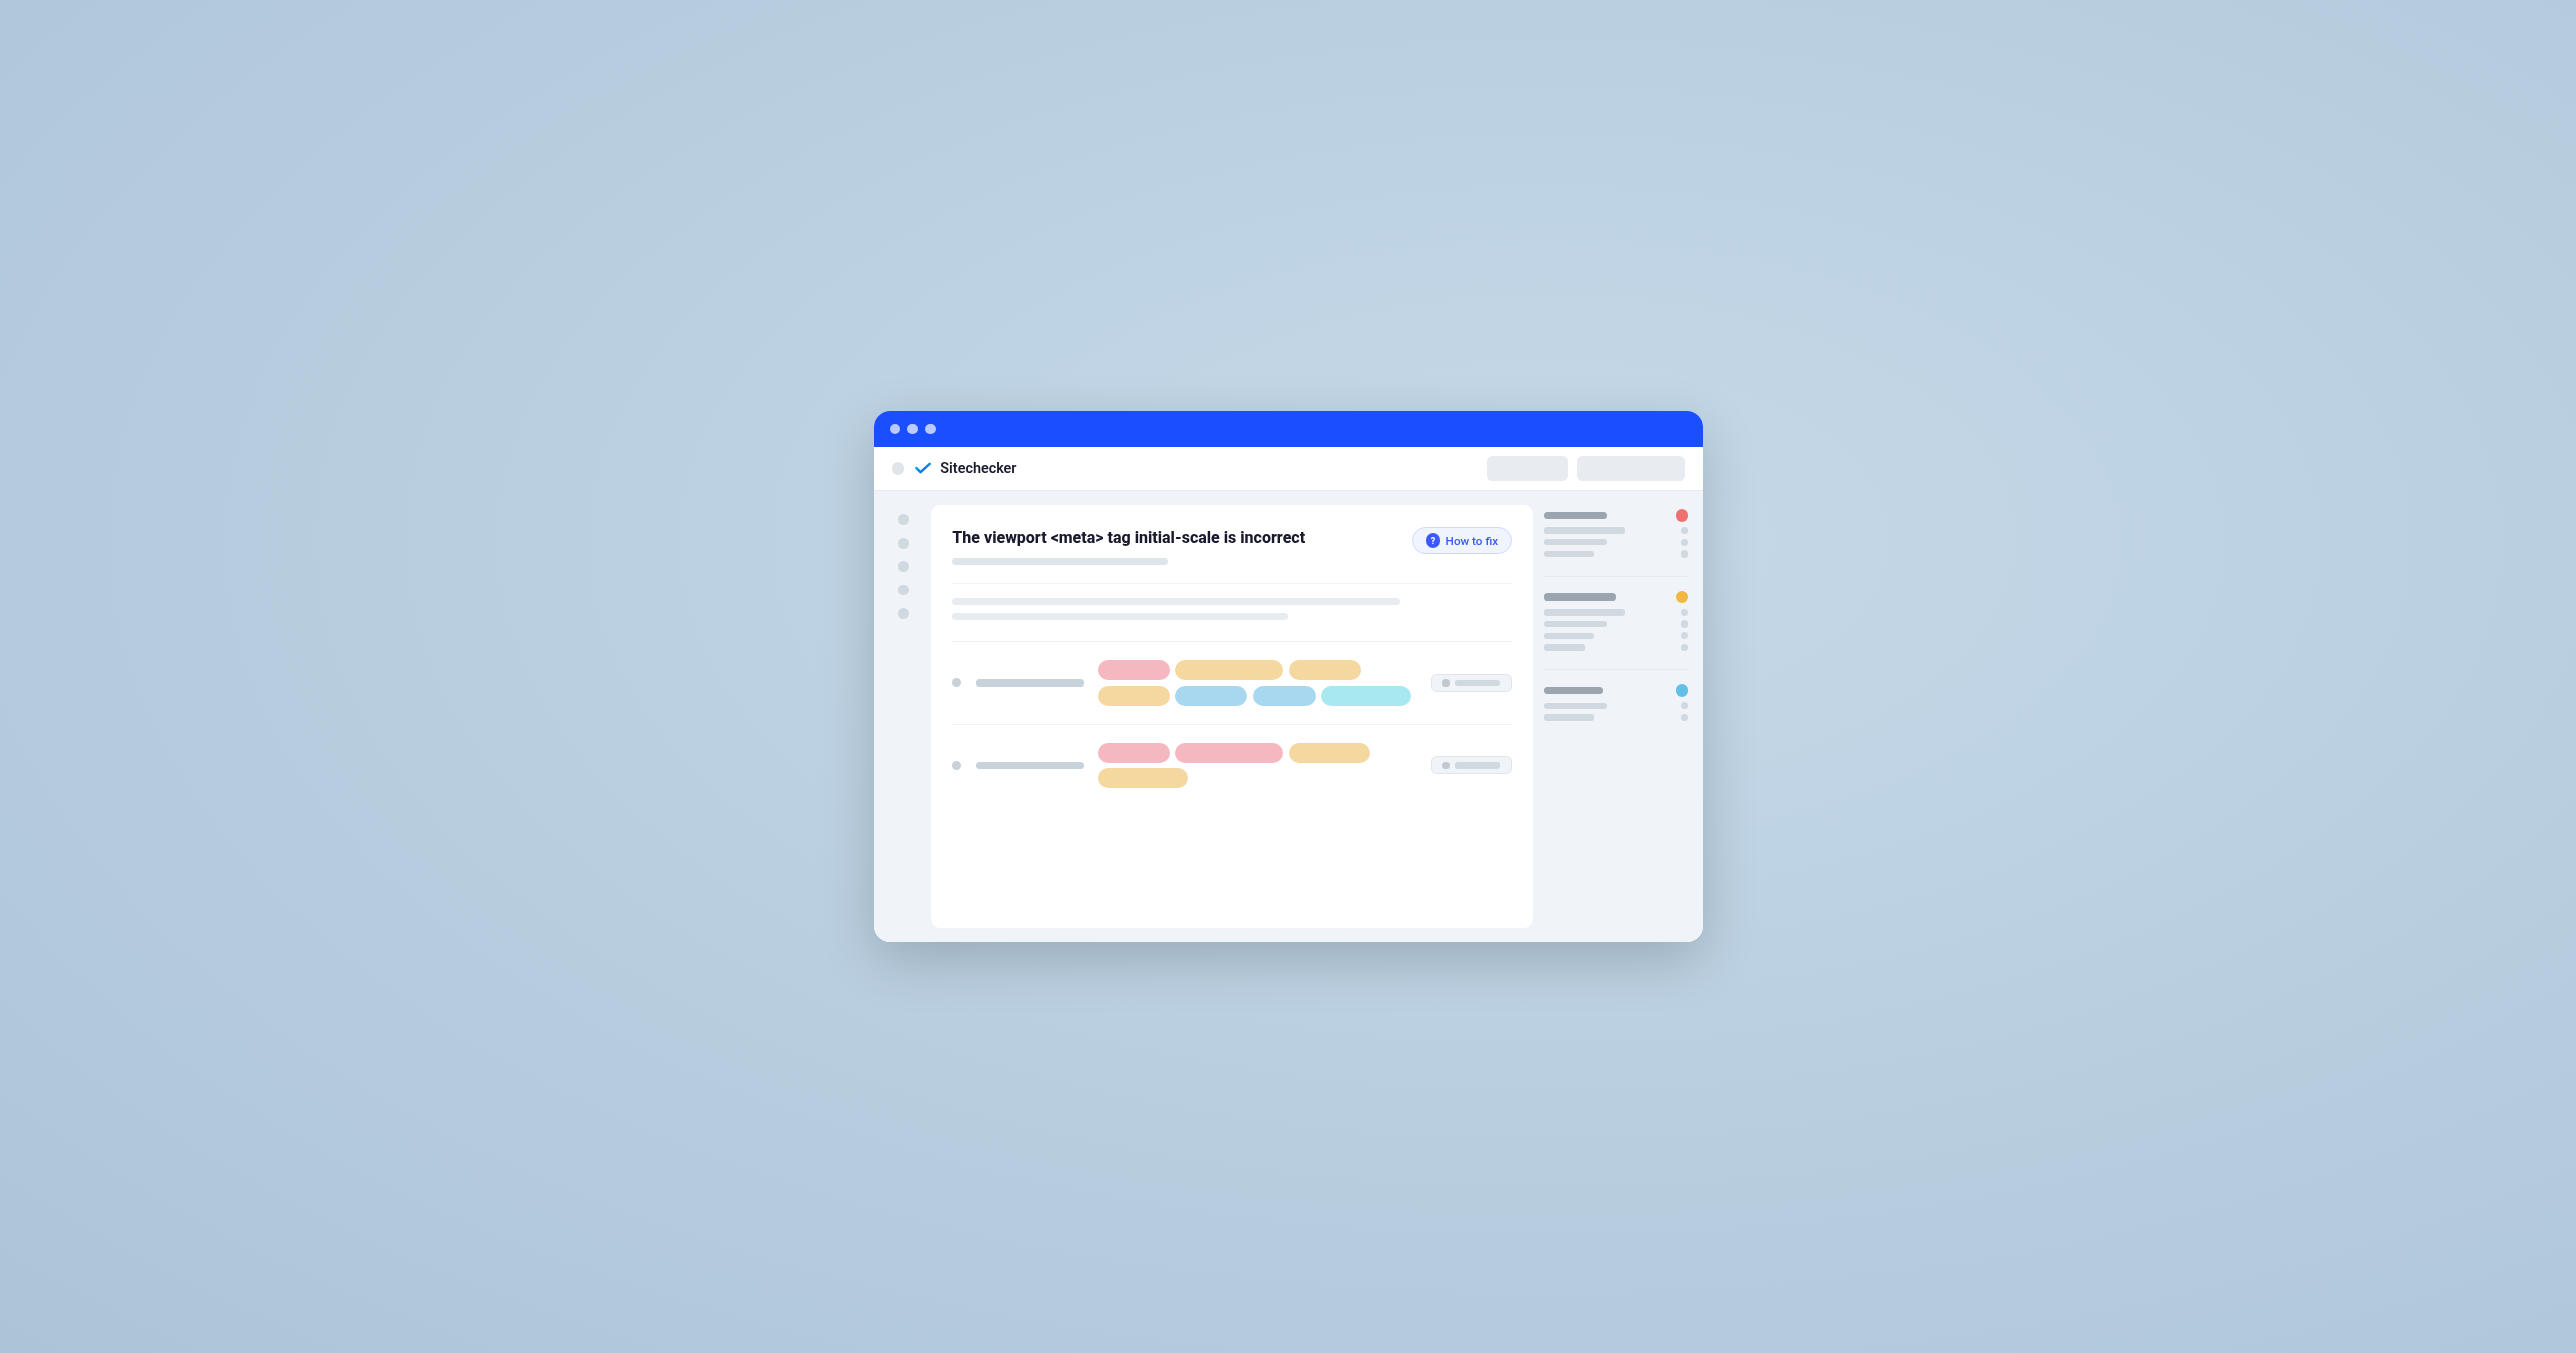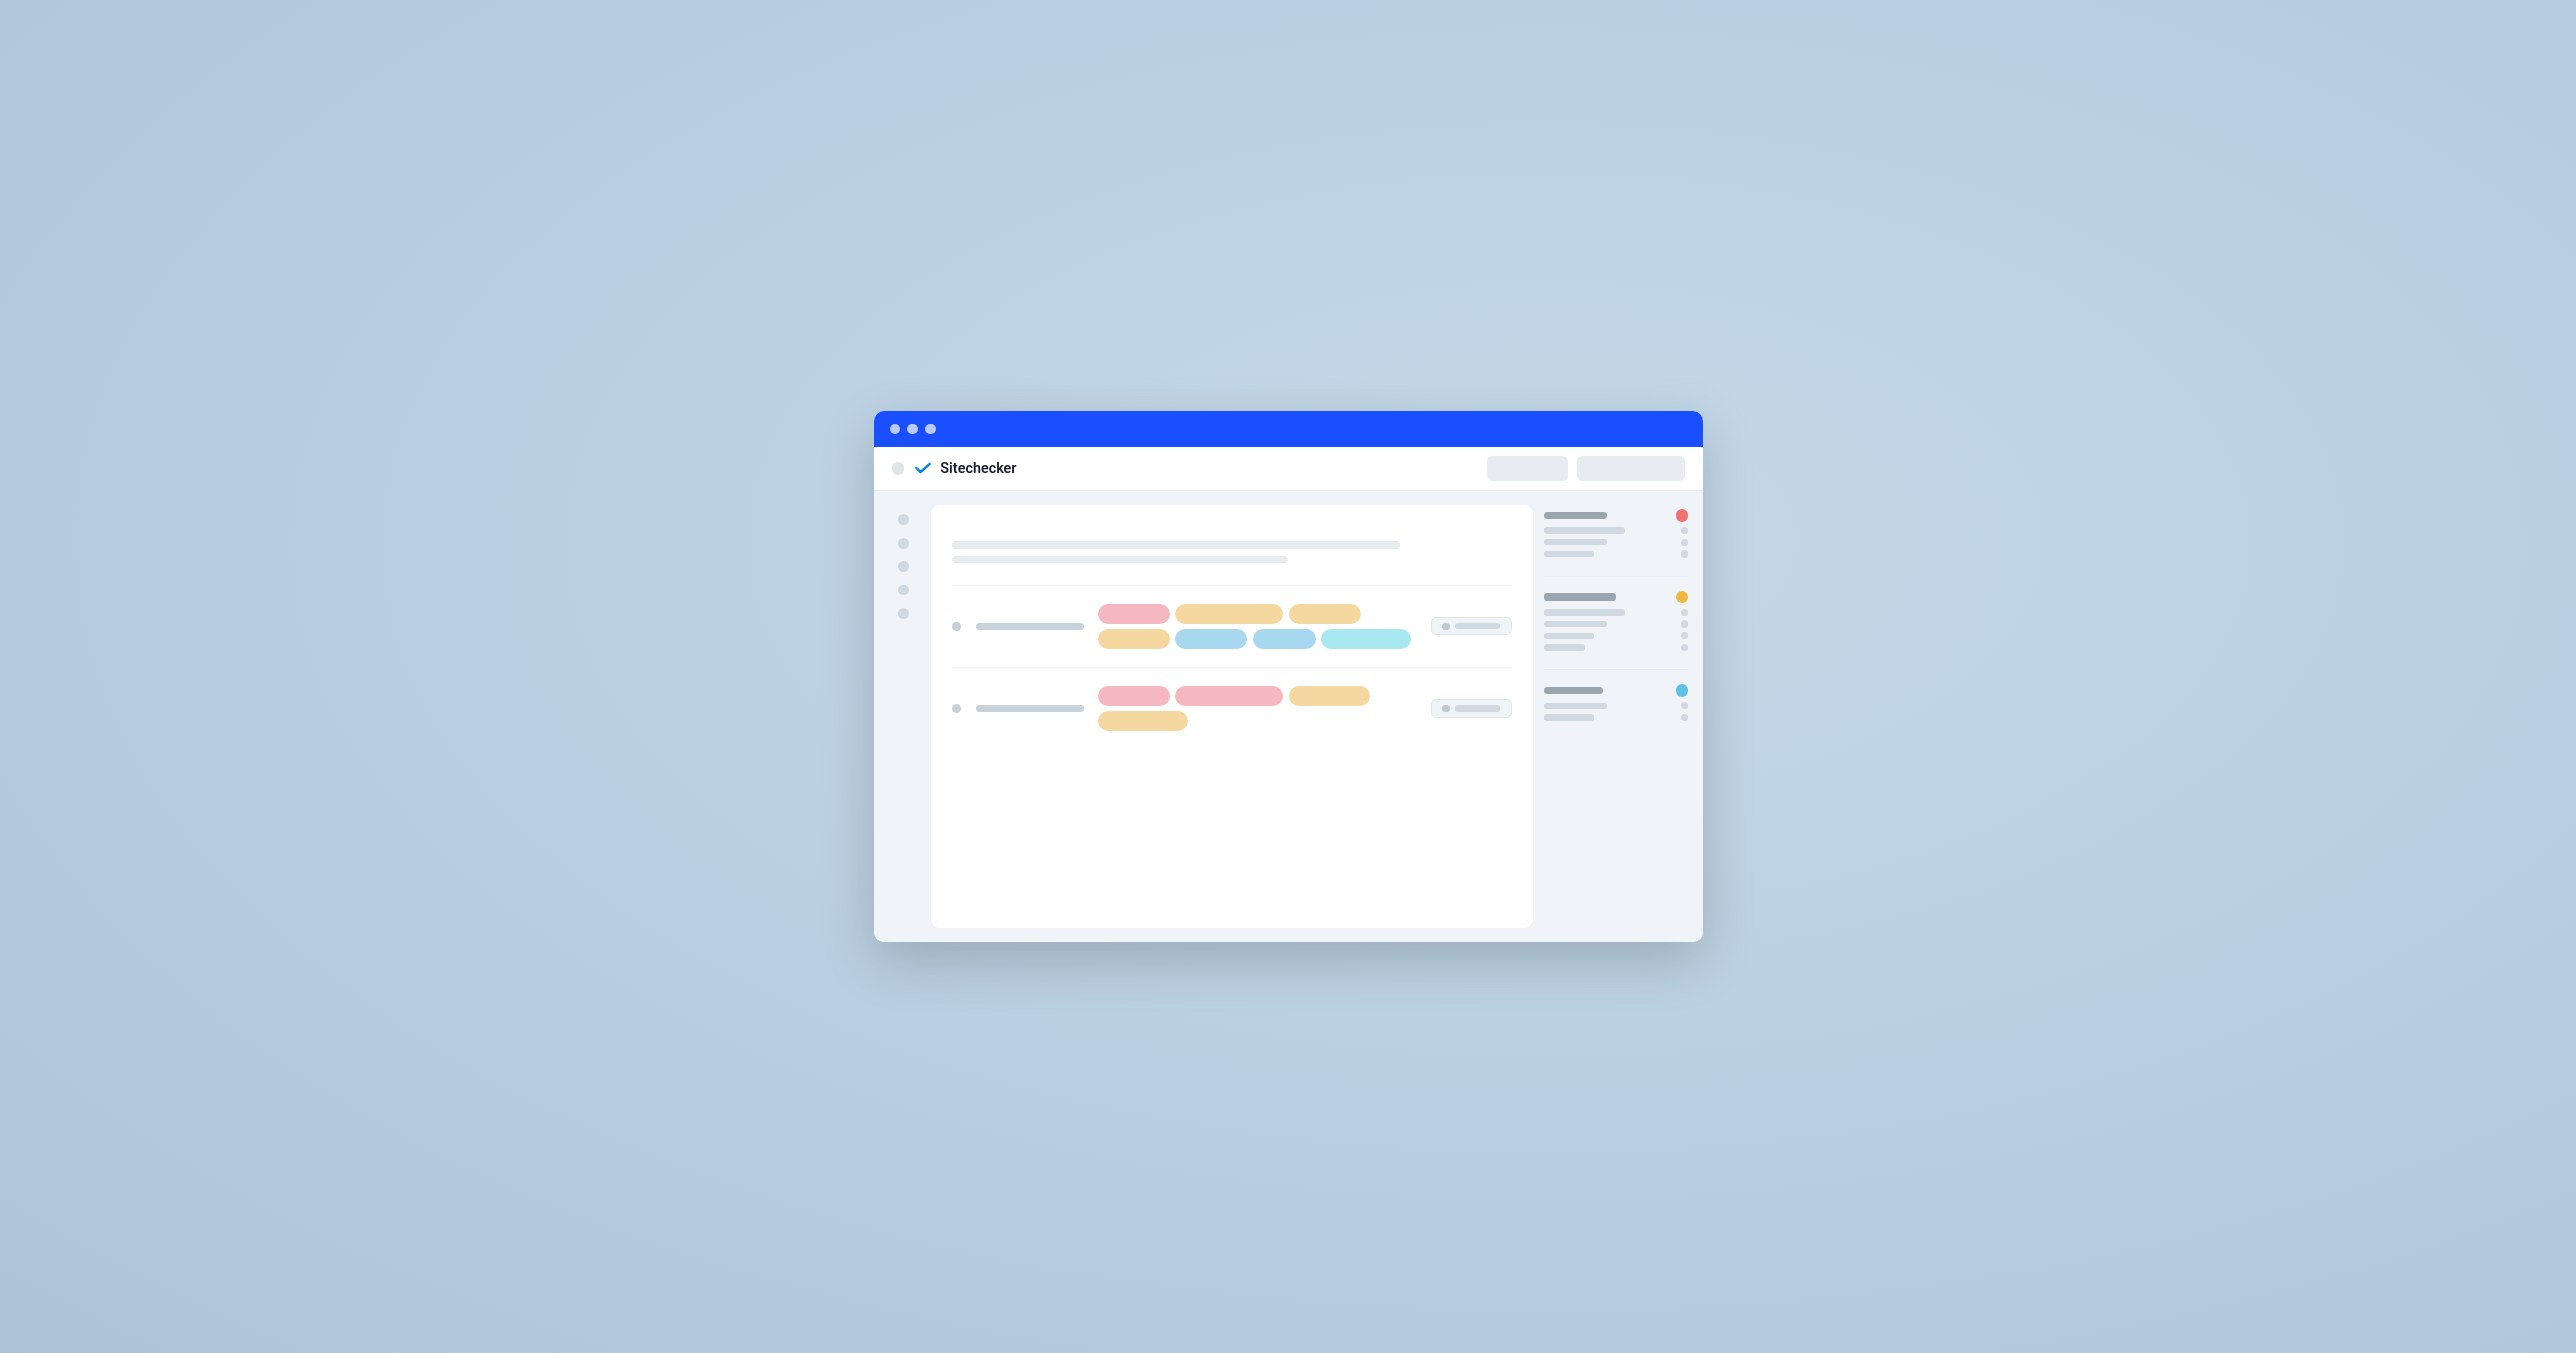--- a/index.html
+++ b/index.html
@@ -9,21 +9,21 @@
       background-image: radial-gradient(ellipse at 60% 40%, #c5d9e8 0%, #adc4d8 100%);
       min-height: 100vh;
       display: flex;
       align-items: center;
       justify-content: center;
       font-family: -apple-system, BlinkMacSystemFont, 'Segoe UI', Roboto, sans-serif;
     }
 
     .browser-window {
       width: 829px;
-      border-radius: 10px;
+      border-radius: 16px;
       overflow: hidden;
       box-shadow: 0 18px 54px rgba(0,0,0,0.18);
       background: #fff;
     }
 
     
     .browser-titlebar {
       background: #1a4fff;
       padding: 12.6px 16px;
       display: flex;
@@ -414,20 +414,30 @@
       <div class="sidebar">
         <div class="sidebar-dot"></div>
         <div class="sidebar-dot"></div>
         <div class="sidebar-dot"></div>
         <div class="sidebar-dot"></div>
         <div class="sidebar-dot"></div>
       </div>
 
       <div class="main-content">
 
+        <div class="issue-header">
+          <div class="issue-title-area">
+            <div class="issue-title">The viewport &lt;meta&gt; tag initial-scale is incorrect</div>
+            <div class="issue-subtitle-bar"></div>
+          </div>
+          <div class="how-to-fix-btn">
+            <div class="how-to-fix-icon">?</div>
+            <span>How to fix</span>
+          </div>
+        </div>
 
         <div class="placeholder-area">
           <div class="placeholder-bar pb-w1"></div>
           <div class="placeholder-bar pb-w2"></div>
         </div>
 
         <div class="data-row">
           <div class="row-indicator"></div>
           <div class="row-label-bar"></div>
           <div class="row-tags">

